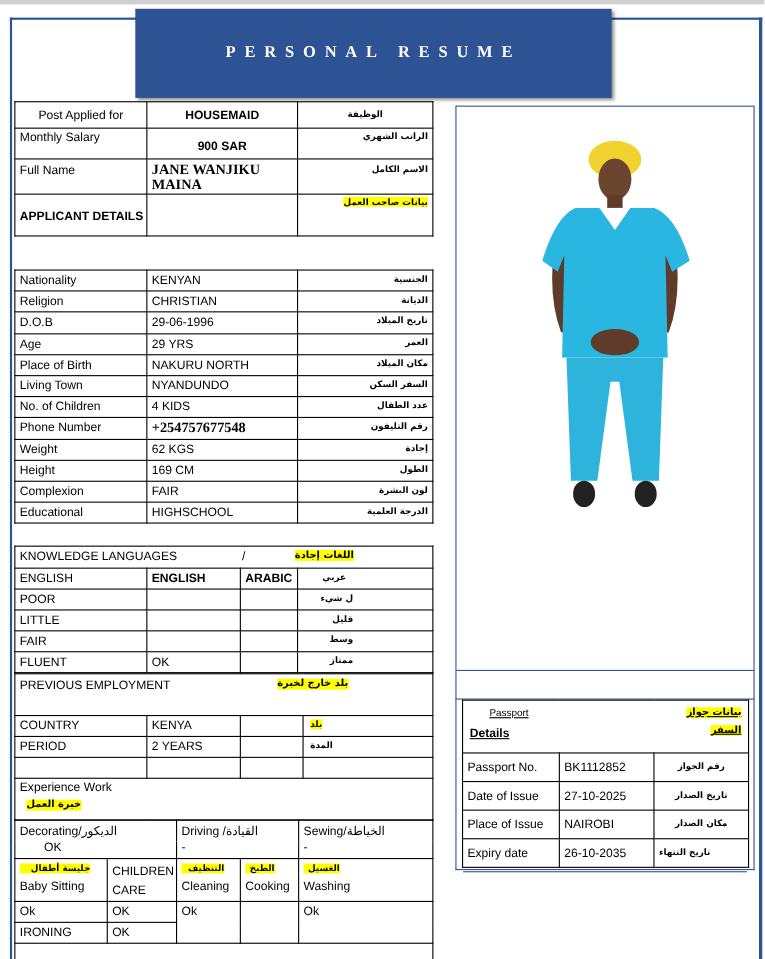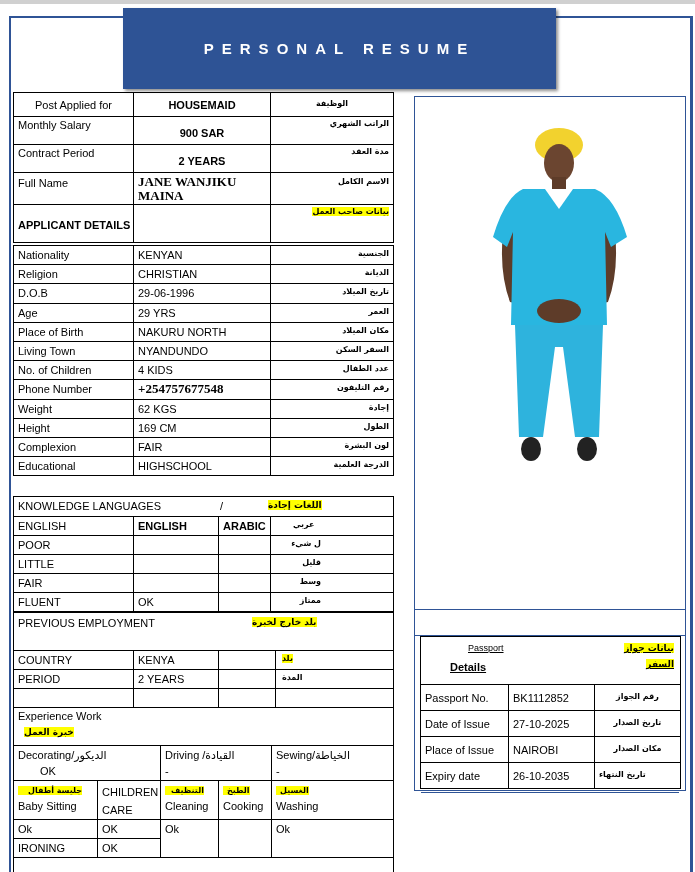--- a/index.html
+++ b/index.html
@@ -1,28 +1,28 @@
 <!DOCTYPE html>
 <html><head>
 <meta charset="utf-8">
 <style>
   * { box-sizing: border-box; margin: 0; padding: 0; }
   body { width: 695px; height: 872px; background: #ffffff; position: relative; overflow: hidden; font-family: "Liberation Sans", "DejaVu Sans", sans-serif; font-size: 11px; color: #000; }
   .topbar { position: absolute; left: 0; top: 0; width: 695px; height: 4px; background: #d0d0d0; }
   .page-frame { position: absolute; left: 9px; top: 16px; width: 684px; height: 870px; border-left: 2px solid #2f5496; border-top: 2px solid #2f5496; border-right: 3px solid #2f5496; }
   .banner { position: absolute; left: 123px; top: 8px; width: 433px; height: 81px; background: #2e5395; box-shadow: 2px 2px 3px rgba(0,0,0,0.45); display: flex; align-items: center; justify-content: center; }
-  .banner-title { color: #fff; font-family: Liberation Sans, sans-serif; font-weight: bold; font-size: 15px; letter-spacing: 8px; }
+  .banner-title { color: #fff; font-family: Liberation Serif, serif; font-weight: bold; font-size: 15px; letter-spacing: 8px; }
   table { border-collapse: collapse; position: absolute; table-layout: fixed; }
   td { border: 1px solid #000; padding: 0 4px; vertical-align: top; overflow: hidden; white-space: nowrap; }
   .ar { text-align: right; font-family: "DejaVu Sans", sans-serif; font-size: 8px; font-weight: bold; direction: rtl; }
   .hl { background: #ffff00; }
   .b { font-weight: bold; }
   .serif-bold { font-family: "Liberation Serif", serif; font-weight: bold; font-size: 13px; }
   .center { text-align: center; }
-  .u { text-decoration: underline; margin-left: 23px; }
+  .u { text-decoration: underline; }
 
   
   #hdr td { border-color: #000; }
   #hdr { left: 13px; top: 92px; width: 380px; }
   #main { left: 13px; top: 245px; width: 380px; }
   #lang { left: 13px; top: 516px; width: 380px; }
   #emp { left: 13px; top: 612px; width: 380px; }
   #skills { left: 13px; top: 745px; width: 380px; }
   .photo-box { position: absolute; left: 414px; top: 96px; width: 272px; height: 514px; border: 1px solid #2f5496; overflow: hidden; }
   .photo-lower { position: absolute; left: 414px; top: 610px; width: 272px; height: 26px; border: 1px solid #2f5496; border-top: none; }
@@ -50,25 +50,20 @@
       <tr style="height:24px">
     <td class="center" style="padding-top:6px">Post Applied for</td>
     <td class="center b" style="padding-top:6px">HOUSEMAID</td>
     <td class="ar center" style="text-align:center;padding-top:6px">الوظيفة</td>
   </tr>
   <tr style="height:28px">
     <td style="padding-top:2px">Monthly Salary</td>
     <td class="center b" style="padding-top:10px">900 SAR</td>
     <td class="ar" style="padding-top:2px">الراتب الشهري</td>
   </tr>
-  <tr style="height:28px">
-    <td style="padding-top:2px">Contract Period</td>
-    <td class="center b" style="padding-top:10px">2 YEARS</td>
-    <td class="ar" style="padding-top:2px">مدة العقد</td>
-  </tr>
   <tr style="height:32px">
     <td style="padding-top:4px">Full Name</td>
     <td class="serif-bold" style="white-space:normal;line-height:14px;padding-top:2px">JANE WANJIKU MAINA</td>
     <td class="ar" style="padding-top:4px">الاسم الكامل</td>
   </tr>
   <tr style="height:38px">
     <td class="b" style="padding-top:14px">APPLICANT DETAILS</td>
     <td></td>
     <td class="ar" style="padding-top:2px"><span class="hl">بيانات صاحب العمل</span></td>
   </tr>

